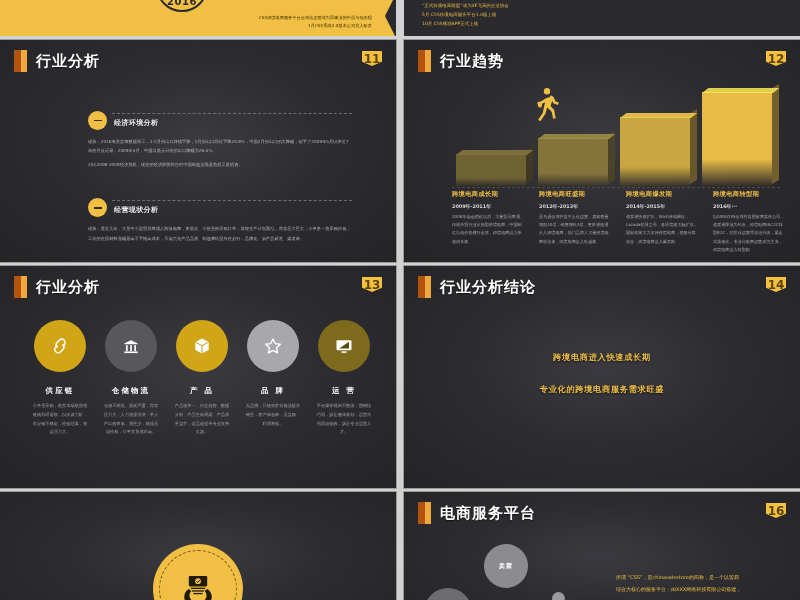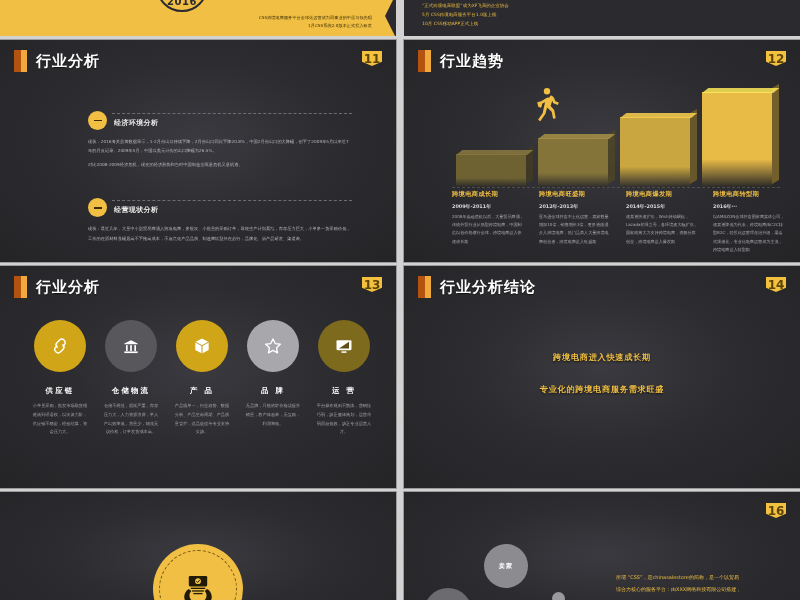--- a/index.html
+++ b/index.html
@@ -351,20 +351,24 @@
         <rect x="23" y="34" width="18" height="2" fill="#211a06"></rect>
         <rect x="25" y="38" width="14" height="2" fill="#211a06"></rect>
         <path d="M18 32c-4 2-7 7-7 12 0 4 2 7 5 9l6-4c-2-2-3-4-3-7 0-3 1-5 3-7z" fill="#211a06"></path>
         <path d="M46 32c4 2 7 7 7 12 0 4-2 7-5 9l-6-4c2-2 3-4 3-7 0-3-1-5-3-7z" fill="#211a06"></path>
       </svg>
     </div>
   </div>
 
   <div class="slide">
     <div class="slide-bg"></div>
+    <div class="title-row">
+      <div class="title-mark"></div>
+      <div class="slide-title">电商服务平台</div>
+    </div>
     <div class="pagebadge">16</div>
     <div class="bubbles" id="bubbles-host">
         <div class="bub" style="width: 44px; height: 44px; left: 80px; top: 52px; background: rgb(140, 140, 144);">卖家</div>
         <div class="bub" style="width: 48px; height: 48px; left: 20px; top: 96px; background: rgb(108, 108, 112);">品牌商</div>
         <div class="bub" style="width: 13px; height: 13px; left: 148px; top: 100px; background: rgb(154, 154, 158);"></div>
       </div>
     <div class="s16txt">
       <p>所谓 “CSS”，是chinasalestore的简称，是一个以贸易</p>
       <p>综合力核心的服务平台：由XXX网络科技有限公司搭建，</p>
     </div>

